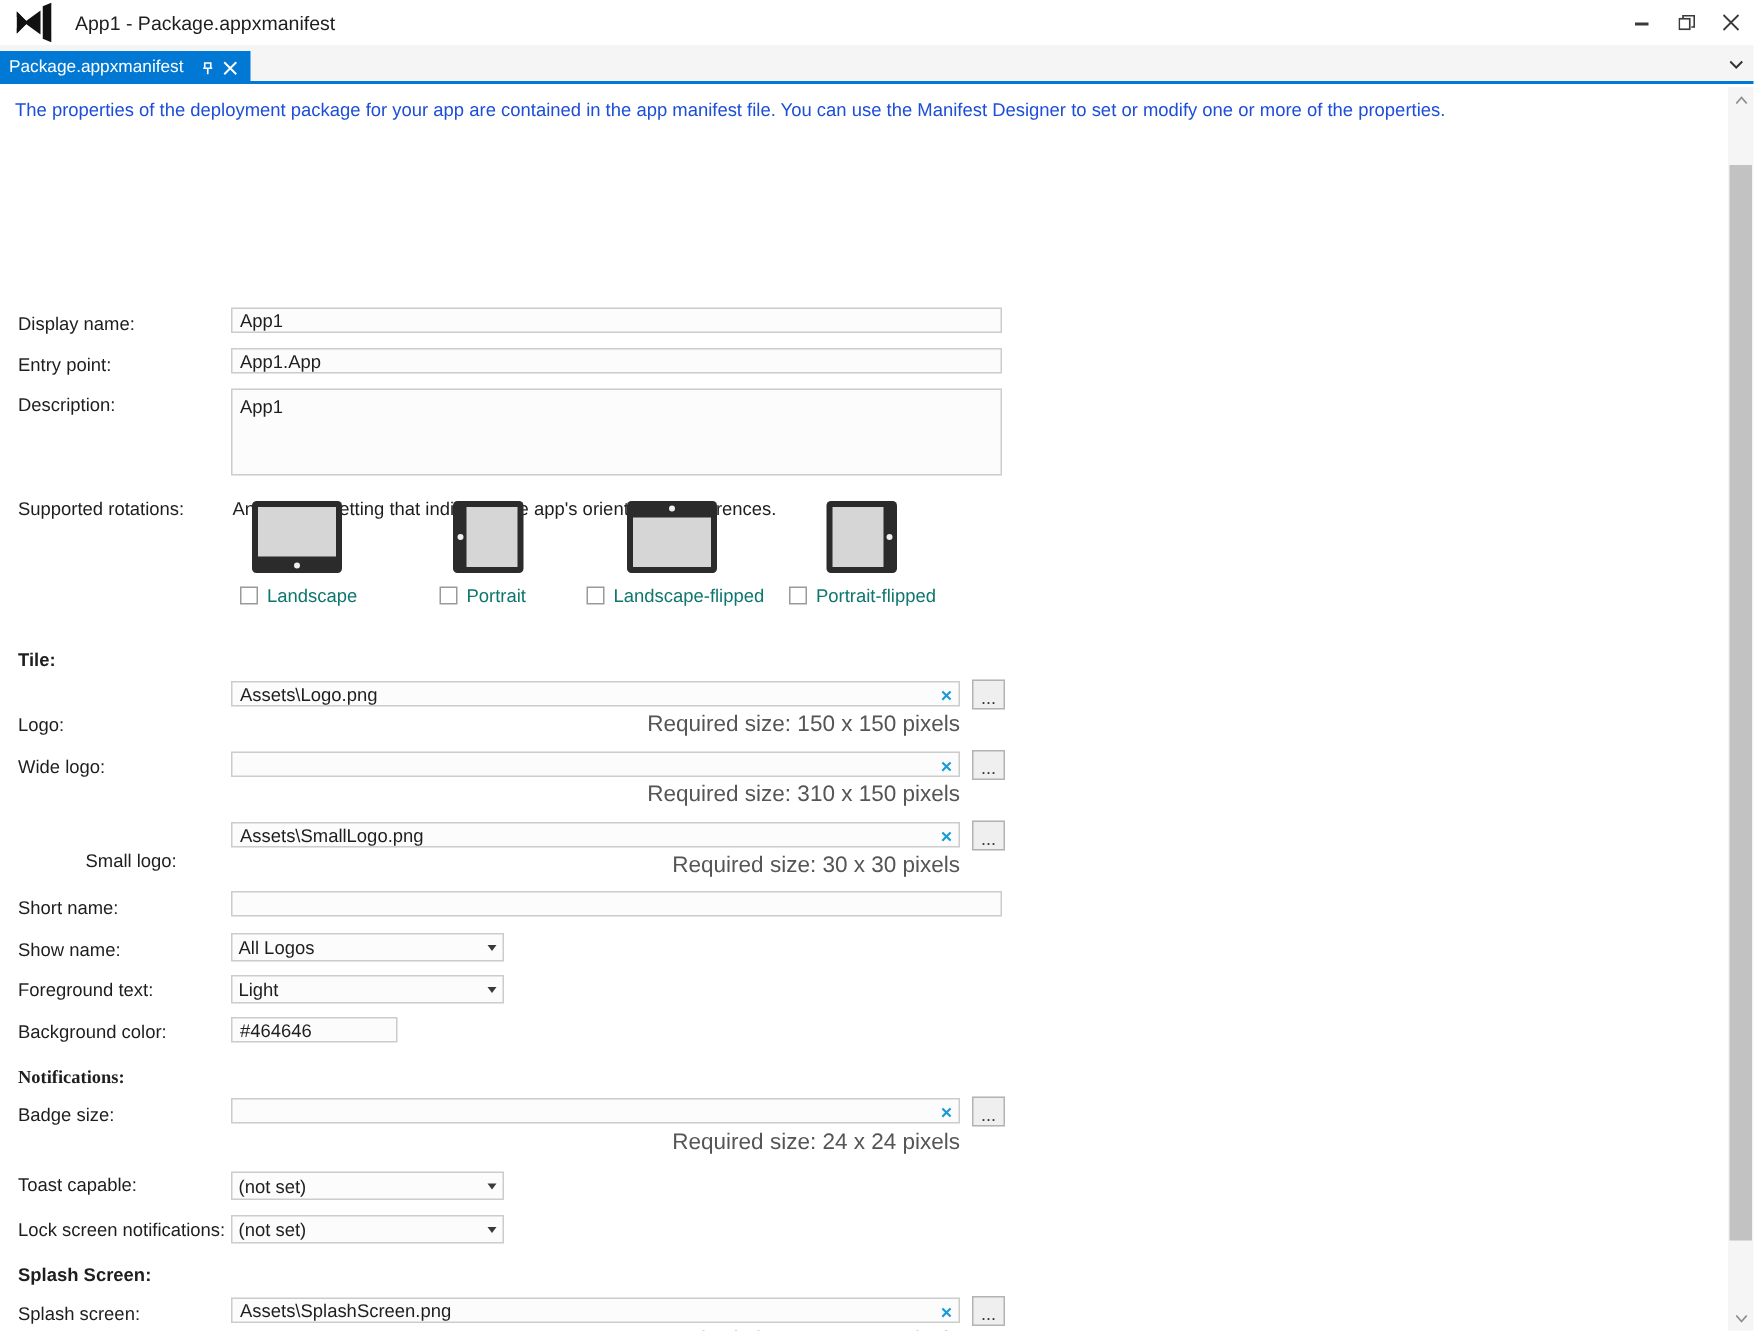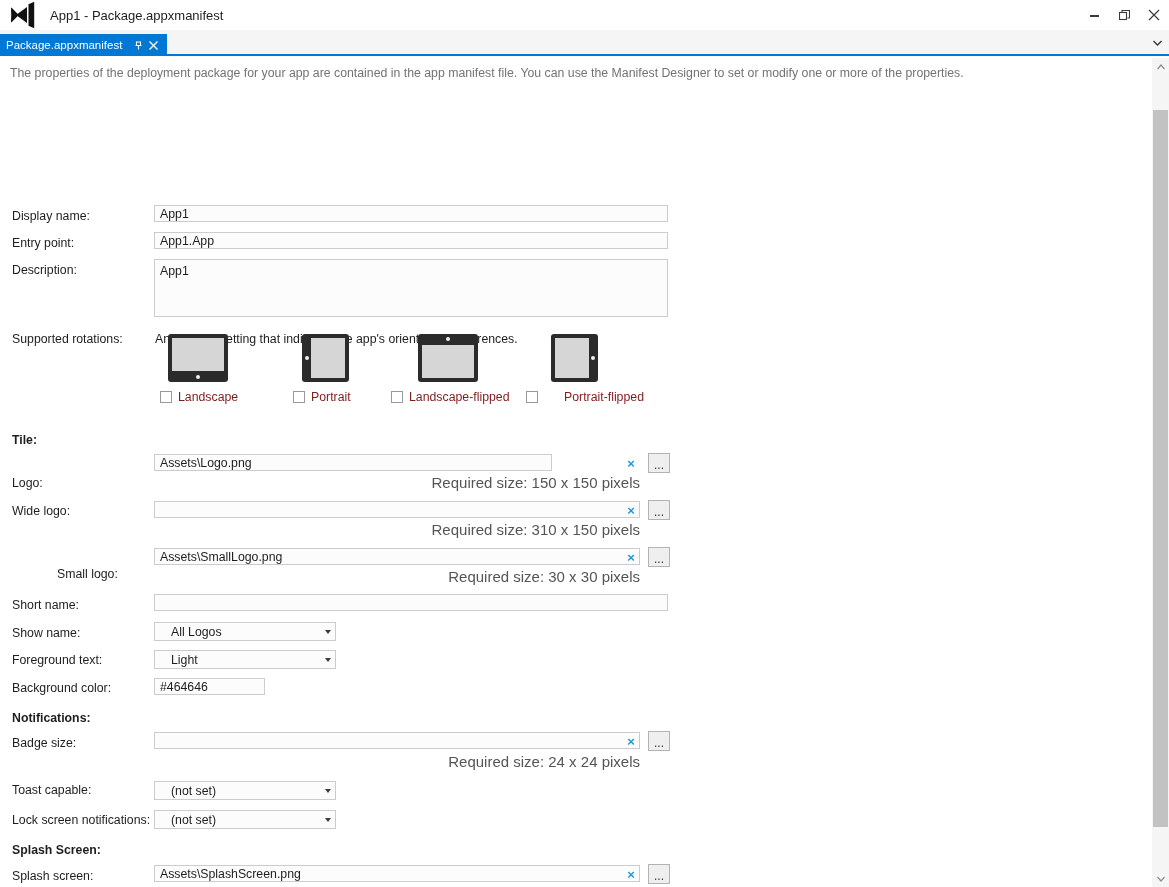--- a/index.html
+++ b/index.html
@@ -56,21 +56,21 @@
     color: #333333;
   }
 
   
   #content {
     position: absolute; left: 0; top: 58px; width: 1169px; height: 829px;
     background: #ffffff;
   }
   #intro {
     position: absolute; left: 10px; top: 8px; width: 1120px;
-    font-size: 12.3px; color: #737373;
+    font-size: 12.3px; color: #1d4ed8;
   }
 
   
   #designer-tabs {
     position: absolute; left: 0; top: 50px; width: 1145px; height: 24px;
     border-bottom: 1px solid #dcdcdc;
   }
   .dtab {
     position: absolute; top: 0; height: 24px;
     display: flex; align-items: center; justify-content: center;
@@ -117,21 +117,21 @@
     position: absolute; width: 22px; height: 20px;
     background: #efefef; border: 1px solid #b3b3b3;
     display: flex; align-items: flex-end; justify-content: center;
     font-size: 12px; color: #333333; line-height: 10px;
     padding-bottom: 2px;
   }
   .fselect {
     position: absolute;
     background: #fcfcfc; border: 1px solid #cccccc;
     display: flex; align-items: center;
-    font-size: 12.3px; color: #1e1e1e; padding-left: 16px;
+    font-size: 12.3px; color: #1e1e1e; padding-left: 4px;
   }
   .fselect .arrow {
     position: absolute; right: 4px; top: 50%; margin-top: -2px;
     width: 0; height: 0;
     border-left: 3.5px solid transparent;
     border-right: 3.5px solid transparent;
     border-top: 4px solid #3a3a3a;
   }
 
   
@@ -142,21 +142,21 @@
   .rot-icon { position: relative; }
   .dev-outer {
     position: absolute; background: #2b2b2b; border-radius: 3px;
   }
   .dev-screen { position: absolute; background: #d6d6d6; }
   .dev-home {
     position: absolute; background: #efefef; border-radius: 50%;
   }
   .rot-check {
     position: absolute; display: flex; align-items: center;
-    font-size: 12.3px; color: #7f1d1d; white-space: nowrap;
+    font-size: 12.3px; color: #0f766e; white-space: nowrap;
   }
   .cbox {
     width: 12px; height: 12px; border: 1px solid #9a9a9a;
     background: #ffffff; margin-right: 6px; flex: none;
   }
 
   
   #vscroll {
     position: absolute; right: 0; top: 58px; width: 17px; height: 829px;
     background: #f5f5f5;
@@ -281,30 +281,30 @@
         <span>Landscape-flipped</span>
       </div>
     </div>
 
     <div class="rot-item" style="left:521px; top:192px;">
       <div class="rot-icon" style="width:110px; height:52px;">
         <div class="dev-outer" style="left:30px; top:2px; width:47px; height:48px;"></div>
         <div class="dev-screen" style="left:34px; top:6px; width:34px; height:40px;"></div>
         <div class="dev-home" style="left:70px; top:24px; width:4px; height:4px;"></div>
       </div>
-      <div class="rot-check" style="left:5px; top:58px;gap:20px;">
+      <div class="rot-check" style="left:5px; top:58px;">
         <span class="cbox"></span>
         <span>Portrait-flipped</span>
       </div>
     </div>
 
     <div class="flabel bold" style="top:293px;">Tile:</div>
 
     <div class="flabel" style="top:336px;">Logo:</div>
-    <div class="ftext" style="left:154px; top:314px; width:398px; height:17px;">Assets\Logo.png</div>
+    <div class="ftext" style="left:154px; top:314px; width:486px; height:17px;">Assets\Logo.png</div>
     <div class="clear-x" style="left:624px; top:315px;">×</div>
     <div class="browse" style="left:648px; top:313px;">...</div>
     <div class="hint" style="left:300px; top:334px; width:340px;">Required size: 150 x 150 pixels</div>
 
     <div class="flabel" style="top:364px;">Wide logo:</div>
     <div class="ftext" style="left:154px; top:361px; width:486px; height:17px;"></div>
     <div class="clear-x" style="left:624px; top:362px;">×</div>
     <div class="browse" style="left:648px; top:360px;">...</div>
     <div class="hint" style="left:300px; top:381px; width:340px;">Required size: 310 x 150 pixels</div>
 
@@ -325,21 +325,21 @@
 
     <div class="flabel" style="top:513px;">Foreground text:</div>
     <div class="fselect" style="left:154px; top:510px; width:182px; height:19px;">
       <span>Light</span>
       <span class="arrow"></span>
     </div>
 
     <div class="flabel" style="top:541px;">Background color:</div>
     <div class="ftext" style="left:154px; top:538px; width:111px; height:17px;">#464646</div>
 
-    <div class="flabel bold" style="top:571px;">Notifications:</div>
+    <div class="flabel bold" style="top:571px;font-family:Liberation Serif, serif;">Notifications:</div>
 
     <div class="flabel" style="top:596px;">Badge size:</div>
     <div class="ftext" style="left:154px; top:592px; width:486px; height:17px;"></div>
     <div class="clear-x" style="left:624px; top:593px;">×</div>
     <div class="browse" style="left:648px; top:591px;">...</div>
     <div class="hint" style="left:300px; top:613px; width:340px;">Required size: 24 x 24 pixels</div>
 
     <div class="flabel" style="top:643px;">Toast capable:</div>
     <div class="fselect" style="left:154px; top:641px; width:182px; height:19px;">
       <span>(not set)</span>

